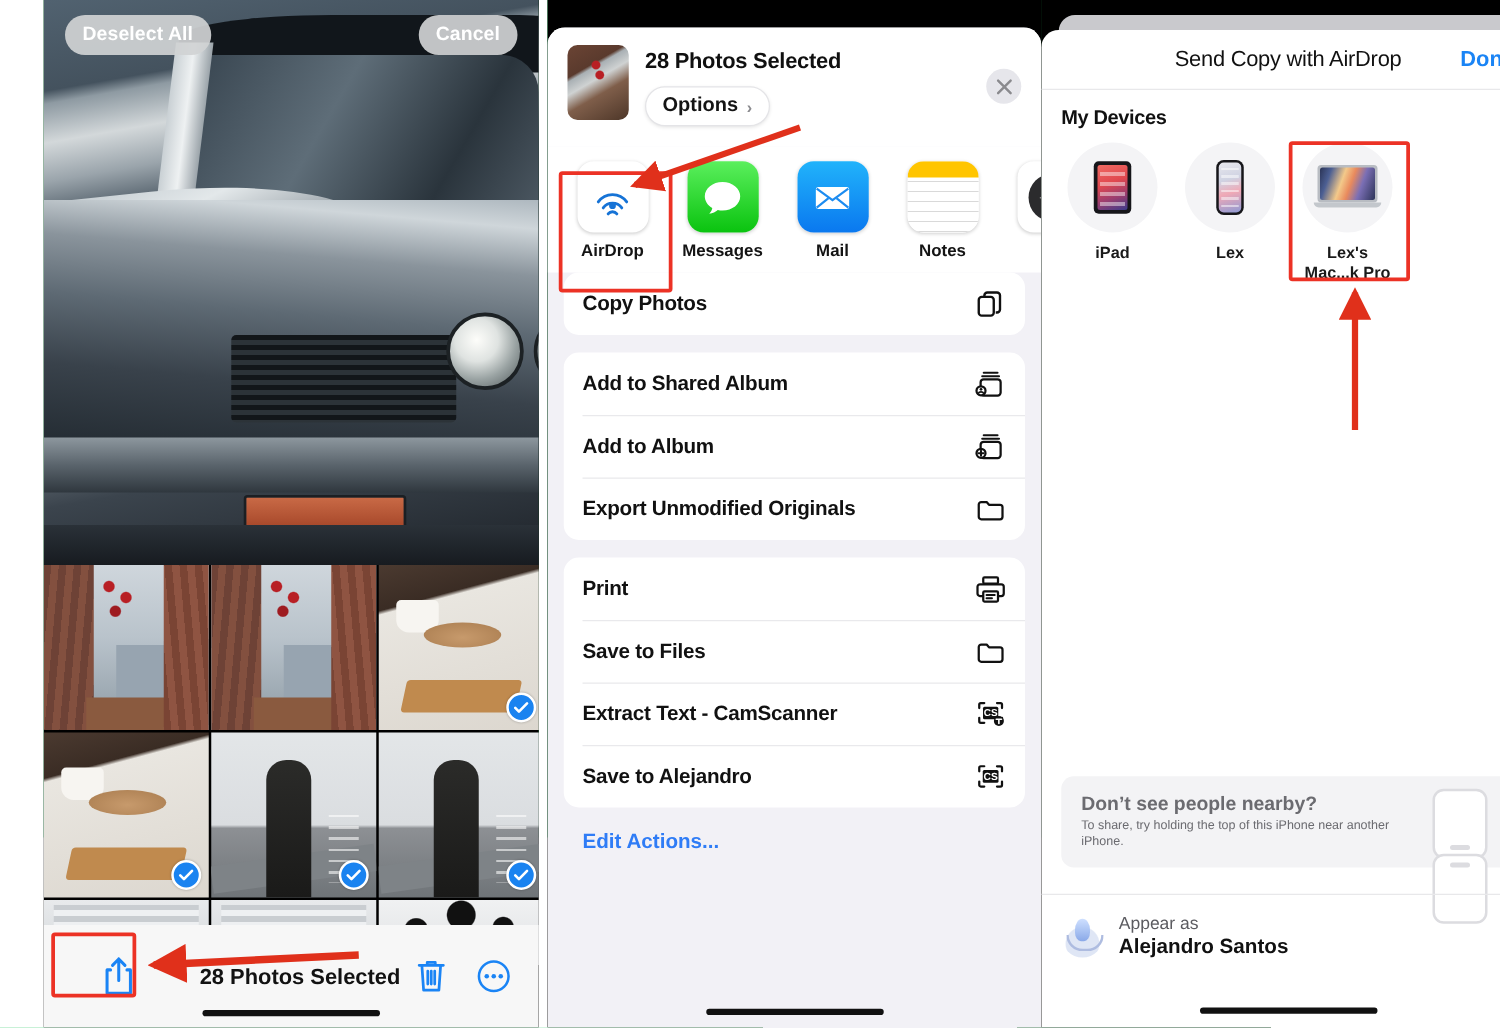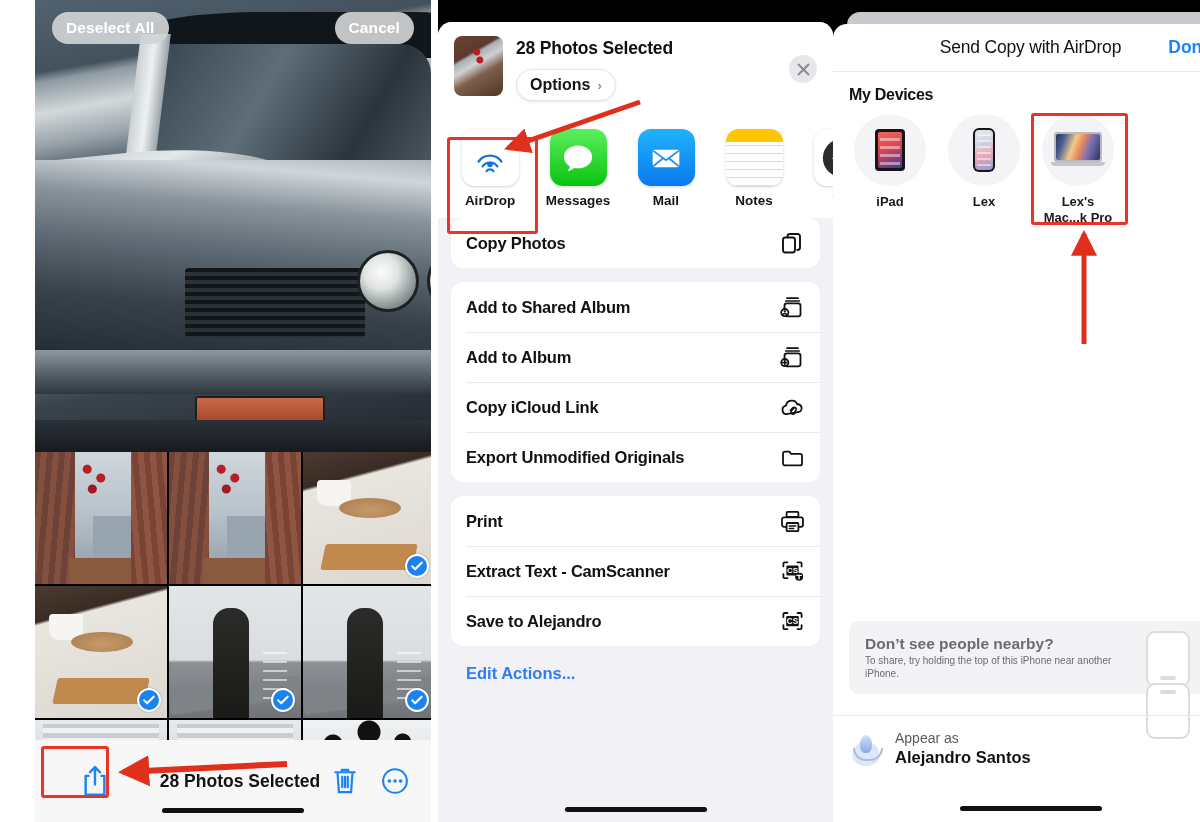--- a/index.html
+++ b/index.html
@@ -449,47 +449,46 @@
           <span class="act-icon">
             <svg viewBox="0 0 25 25">
                 <path d="M7 3.2h11M5.8 6h13.4" stroke="#111" stroke-width="1.7" stroke-linecap="round" fill="none"></path>
                 <rect x="4.5" y="8.4" width="16" height="13" rx="2.4" fill="none" stroke="#111" stroke-width="1.8"></rect>
                 <circle cx="4.8" cy="17.6" r="3.6" fill="#fff" stroke="#111" stroke-width="1.8"></circle>
                 <path d="M4.8 15.6v4M2.8 17.6h4" stroke="#111" stroke-width="1.6" stroke-linecap="round"></path>
               </svg>
           </span>
         </div>
         <div class="act">
-          <span class="act-label">Copy iCloud Link</span>
-          <span class="act-icon">
-            <svg viewBox="0 0 25 25">
-                <path d="M6.4 19.2a4.3 4.3 0 0 1-.4-8.5 5.9 5.9 0 0 1 11.3-1.4 3.9 3.9 0 0 1 1.2 7.7 4 4 0 0 1-.8.1z" fill="none" stroke="#111" stroke-width="1.8" stroke-linejoin="round"></path>
-                <path d="M10.4 15.2l2.3-2.3a2 2 0 0 1 2.9 2.9l-.8.8M13.8 13.4l-2.3 2.3a2 2 0 1 0 2.9 2.9l.8-.8" fill="none" stroke="#111" stroke-width="1.5" stroke-linecap="round"></path>
-              </svg>
-          </span>
-        </div>
-        <div class="act">
           <span class="act-label">Export Unmodified Originals</span>
           <span class="act-icon">
             <svg viewBox="0 0 25 25">
                 <path d="M3 8.6a2 2 0 0 1 2-2h4.3l1.9 2.2h8.8a2 2 0 0 1 2 2v7.6a2 2 0 0 1-2 2H5a2 2 0 0 1-2-2z" fill="none" stroke="#111" stroke-width="1.8" stroke-linejoin="round"></path>
               </svg>
           </span>
         </div>
       </div>
 
       <div class="sec">
         <div class="act">
           <span class="act-label">Print</span>
           <span class="act-icon">
             <svg viewBox="0 0 25 25">
                 <rect x="6.6" y="2.8" width="11.8" height="5" rx="1" fill="none" stroke="#111" stroke-width="1.8"></rect>
                 <path d="M4 8.4h17a2 2 0 0 1 2 2v5.4a2 2 0 0 1-2 2h-2.6M6.6 17.8H4a2 2 0 0 1-2-2v-5.4a2 2 0 0 1 2-2" fill="none" stroke="#111" stroke-width="1.8"></path>
                 <rect x="6.6" y="14" width="11.8" height="8.2" rx="1" fill="#fff" stroke="#111" stroke-width="1.8"></rect>
                 <path d="M9.2 17h6.6M9.2 19.6h4.4" stroke="#111" stroke-width="1.5" stroke-linecap="round"></path>
+              </svg>
+          </span>
+        </div>
+        <div class="act">
+          <span class="act-label">Save to Files</span>
+          <span class="act-icon">
+            <svg viewBox="0 0 25 25">
+                <path d="M3 8.6a2 2 0 0 1 2-2h4.3l1.9 2.2h8.8a2 2 0 0 1 2 2v7.6a2 2 0 0 1-2 2H5a2 2 0 0 1-2-2z" fill="none" stroke="#111" stroke-width="1.8" stroke-linejoin="round"></path>
               </svg>
           </span>
         </div>
         <div class="act">
           <span class="act-label">Extract Text - CamScanner</span>
           <span class="act-icon">
             <svg viewBox="0 0 25 25">
                 <path d="M3.4 7.4V4.6a1.2 1.2 0 0 1 1.2-1.2h2.8M21.6 7.4V4.6a1.2 1.2 0 0 0-1.2-1.2h-2.8M3.4 15.2v2.8a1.2 1.2 0 0 0 1.2 1.2h2.8M21.6 15.2v2.8a1.2 1.2 0 0 1-1.2 1.2h-2.8" fill="none" stroke="#111" stroke-width="1.8" stroke-linecap="round"></path>
                 <rect x="6.4" y="6.4" width="12.2" height="10" rx="1.2" fill="#111"></rect>
                 <text x="12.5" y="14.1" font-size="8" font-weight="bold" fill="#fff" text-anchor="middle" font-family="Liberation Sans, sans-serif">CS</text>

